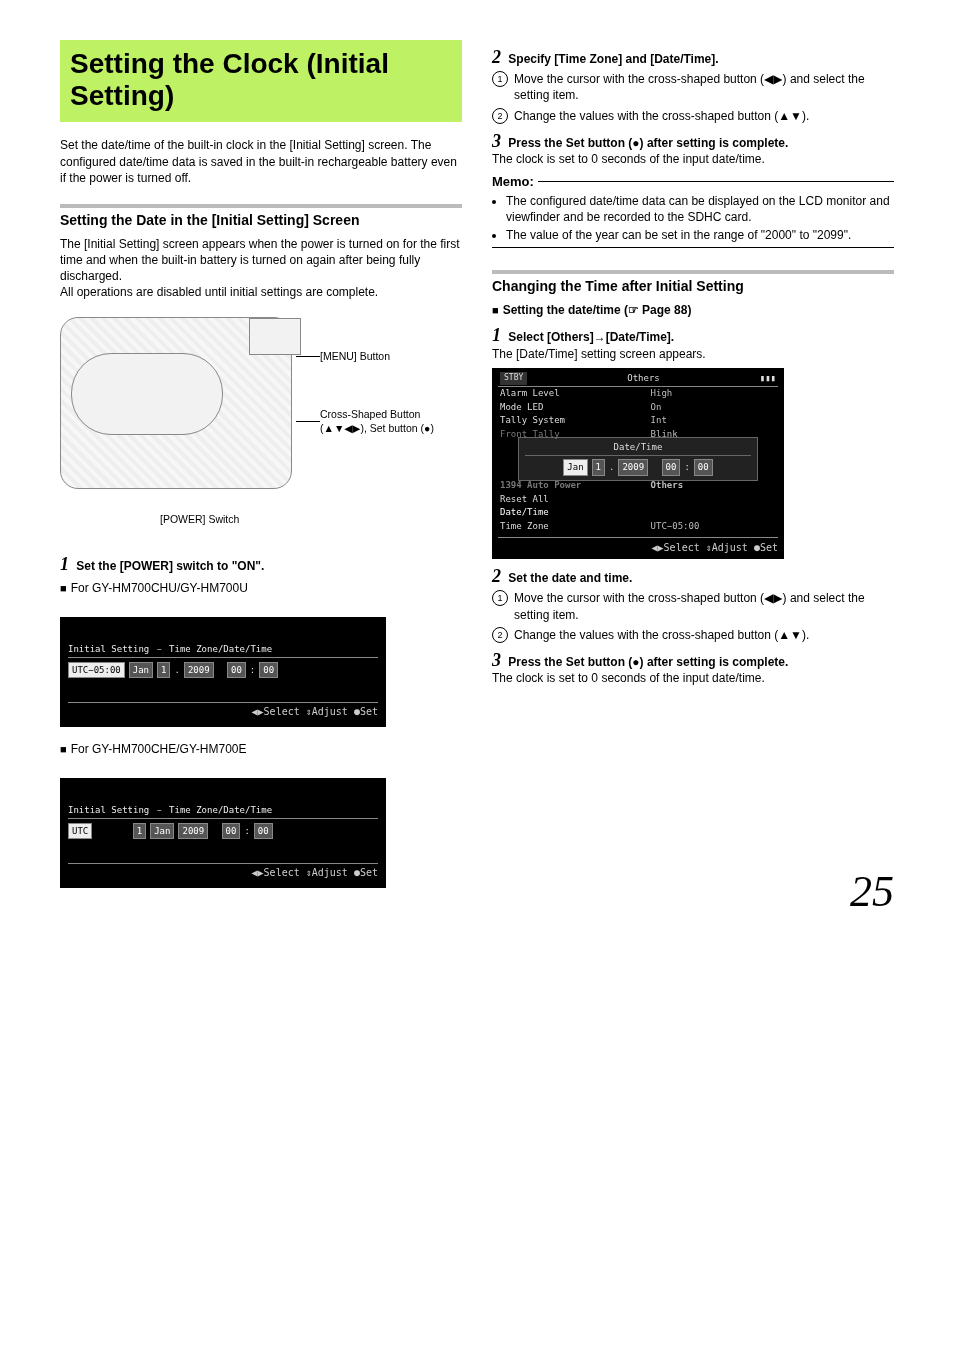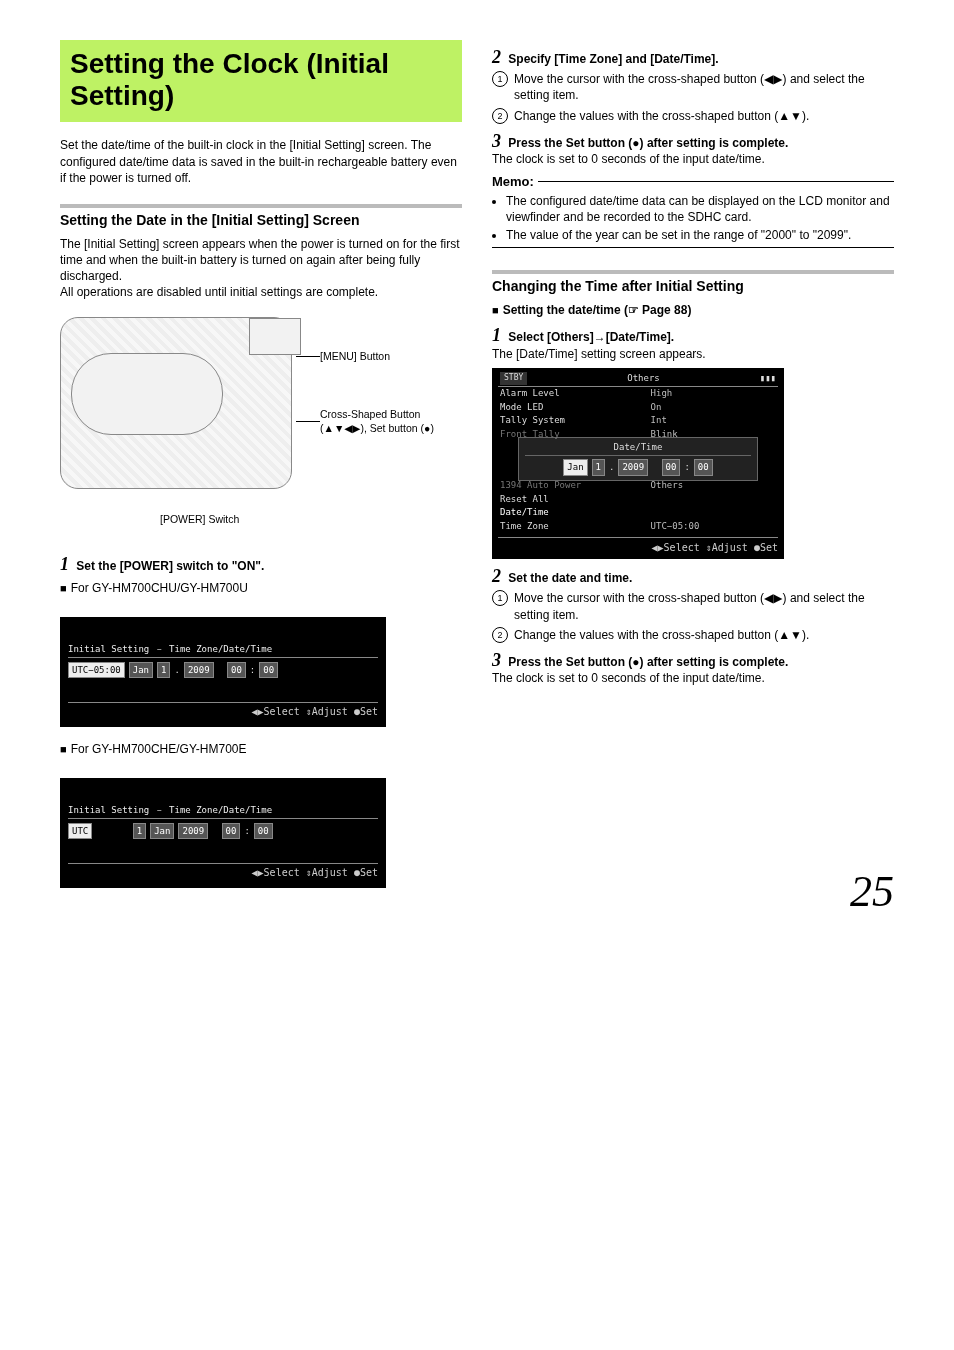--- a/index.html
+++ b/index.html
@@ -250,21 +250,21 @@
         <div class="lcd-row" style="justify-content:center;">
           <span class="lcd-field sel">Jan</span>
           <span class="lcd-field">1</span>
           <span>.</span>
           <span class="lcd-field">2009</span>&nbsp;
           <span class="lcd-field">00</span>
           <span>:</span>
           <span class="lcd-field">00</span>
         </div>
       </div>
-      <div class="row dim" style="margin-top:-4px;">
+      <div class="row dim" style="margin-top:-4px;font-weight:bold;">
           <span class="l">1394 Auto Power</span>
           <span class="r">Others</span>
         </div>
       <div class="row">
           <span class="l">Reset All</span>
           <span class="r"></span>
         </div>
       <div class="row hl-row">
           <span class="l">Date/Time</span>
           <span class="r"></span>

